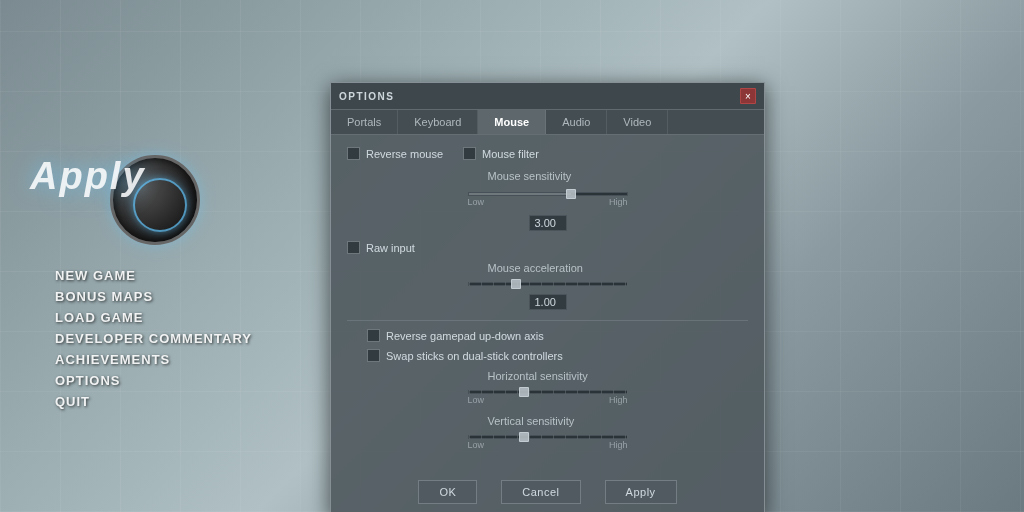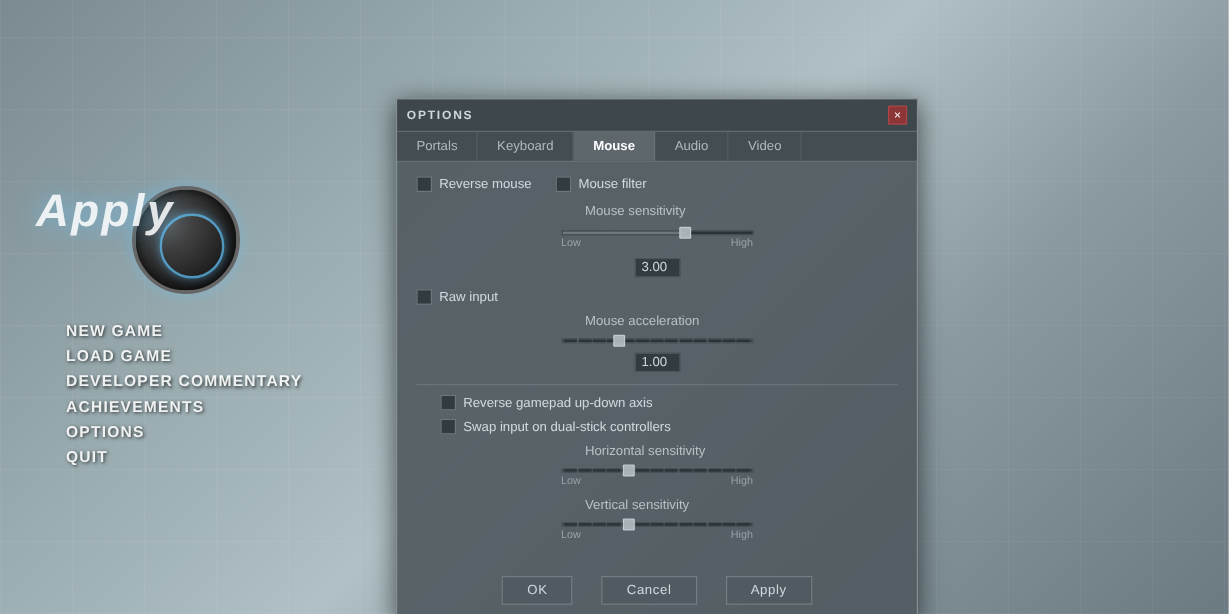--- a/index.html
+++ b/index.html
@@ -284,20 +284,21 @@
 
 <div class="bg"></div>
 <div class="bg-tiles"></div>
 
 <div class="portal-orb"></div>
 
 <div class="portal-logo">Apply</div>
 
 <nav class="menu">
   <div class="menu-item">NEW GAME</div>
+  <div class="menu-item">BONUS MAPS</div>
   <div class="menu-item">LOAD GAME</div>
   <div class="menu-item">DEVELOPER COMMENTARY</div>
   <div class="menu-item">ACHIEVEMENTS</div>
   <div class="menu-item">OPTIONS</div>
   <div class="menu-item">QUIT</div>
 </nav>
 
 <div class="dialog">
 
   <div class="dialog-titlebar">
@@ -362,21 +363,21 @@
     <div class="options-row section-indent" style="margin-bottom:7px;">
       <label class="checkbox-label">
         <div class="checkbox"></div>
         <span>Reverse gamepad up-down axis</span>
       </label>
     </div>
 
     <div class="options-row section-indent" style="margin-bottom:8px;">
       <label class="checkbox-label">
         <div class="checkbox"></div>
-        <span>Swap input on dual-stick controllers</span>
+        <span>Swap sticks on dual-stick controllers</span>
       </label>
     </div>
 
     <div class="slider-row">
       <span class="slider-label">Horizontal sensitivity</span>
       <div style="display:flex;flex-direction:column;">
         <div class="slider-tick-track" style="width:160px;position:relative;height:4px;">
           <div class="slider-thumb" style="left:calc(35% - 5px);background:rgba(180,190,195,0.9);border:1px solid rgba(200,210,215,0.8);border-radius:1px;"></div>
         </div>
         <div class="slider-labels">

